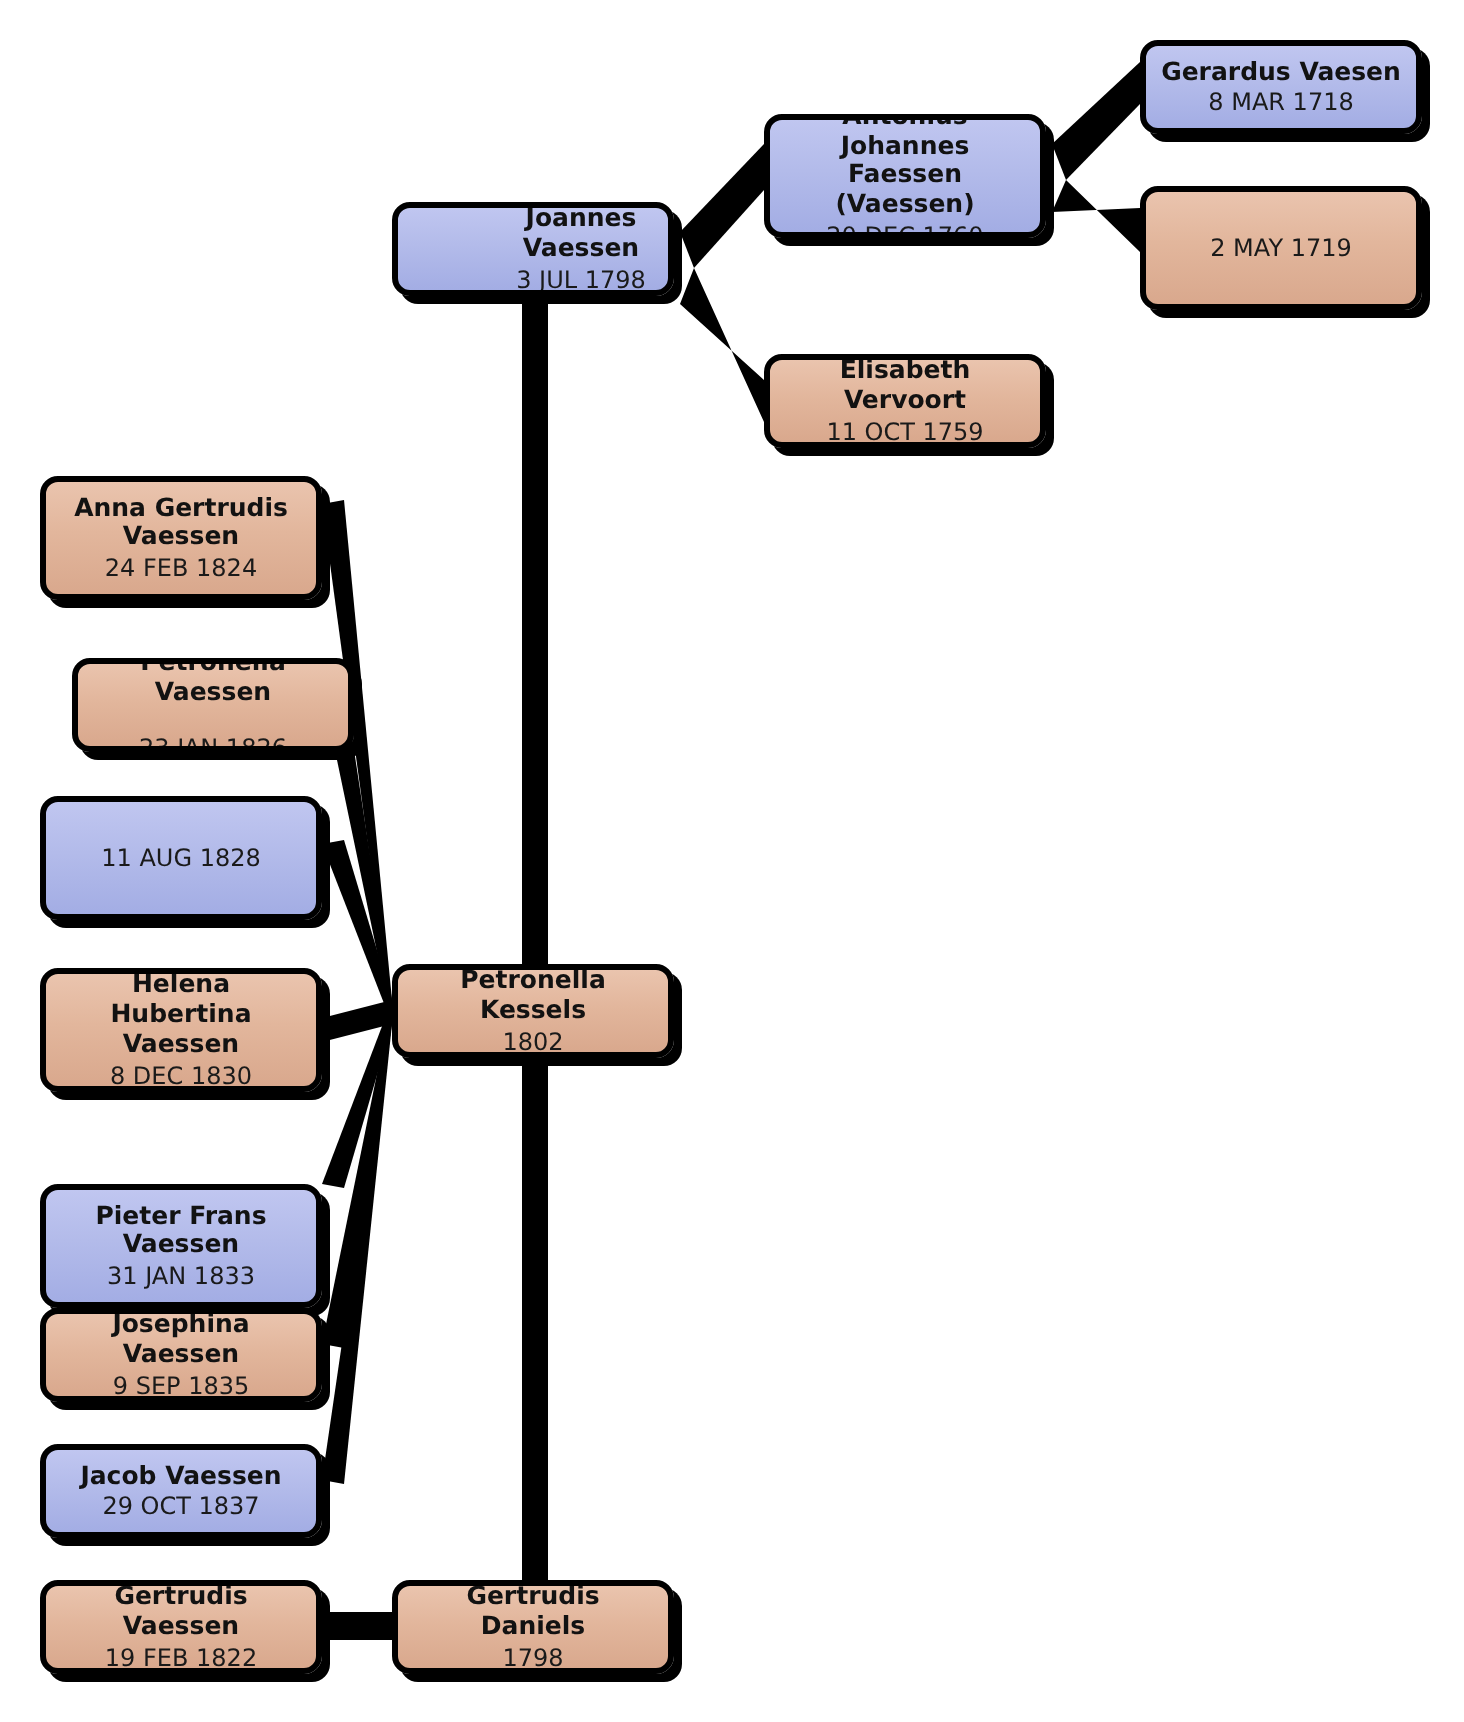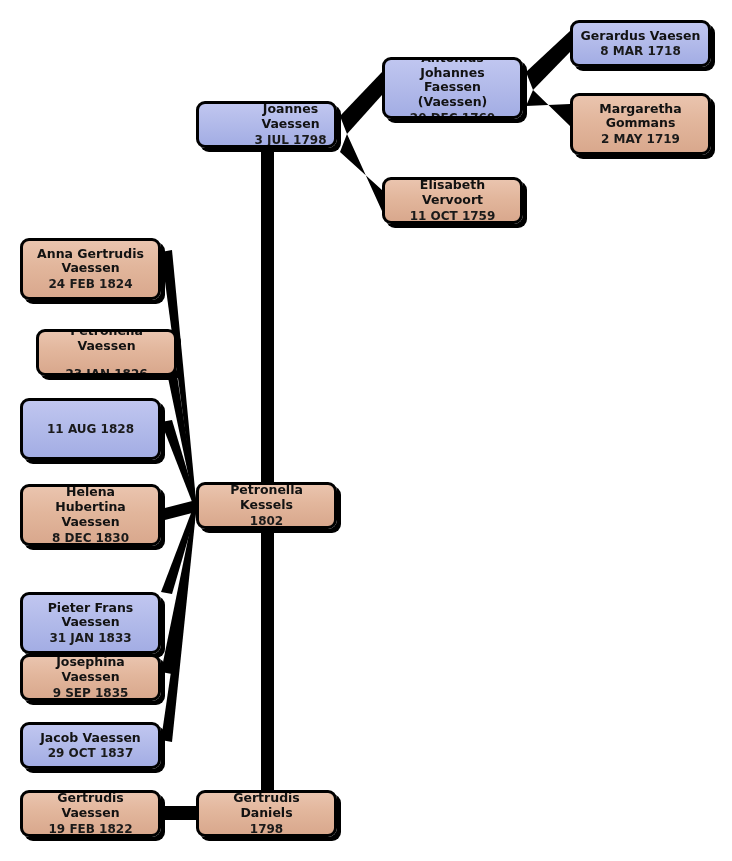--- a/index.html
+++ b/index.html
@@ -47,21 +47,21 @@
     background: linear-gradient(to bottom, #eac4ae 0%, #e2b69c 45%, #d9a88d 100%);
   }
   .node .nm {
     font-size: 12.5px;
     font-weight: bold;
     color: #121212;
     padding: 0 6px;
   }
   .node .dt {
     font-size: 12px;
-    font-weight: bold;
+    font-weight: normal;
     color: #1a1a1a;
     padding-top: 1px;
   }
 </style>
 </head>
 <body>
 
 <div id="canvas">
 
   <svg id="links" viewBox="0 0 732 861" width="732" height="861" xmlns="http://www.w3.org/2000/svg">
@@ -90,21 +90,20 @@
       <rect x="161" y="806" width="37" height="14"></rect>
     </g>
   </svg>
 
   <div id="node-layer">
       <div class="node male" style="left: 570px; top: 20px; width: 141px; height: 47px;">
         <div class="nm">Gerardus Vaesen</div>
         <div class="dt">8 MAR 1718</div>
       </div>
       <div class="node female" style="left: 570px; top: 93px; width: 141px; height: 62px;">
-        <div class="nm">Margaretha Gommans</div>
         <div class="dt">2 MAY 1719</div>
       </div>
       <div class="node male" style="left: 382px; top: 57px; width: 141px; height: 62px;">
         <div class="nm">Antonius Johannes Faessen (Vaessen)</div>
         <div class="dt">20 DEC 1760</div>
       </div>
       <div class="node female" style="left: 382px; top: 177px; width: 141px; height: 47px;">
         <div class="nm">Elisabeth Vervoort</div>
         <div class="dt">11 OCT 1759</div>
       </div>

